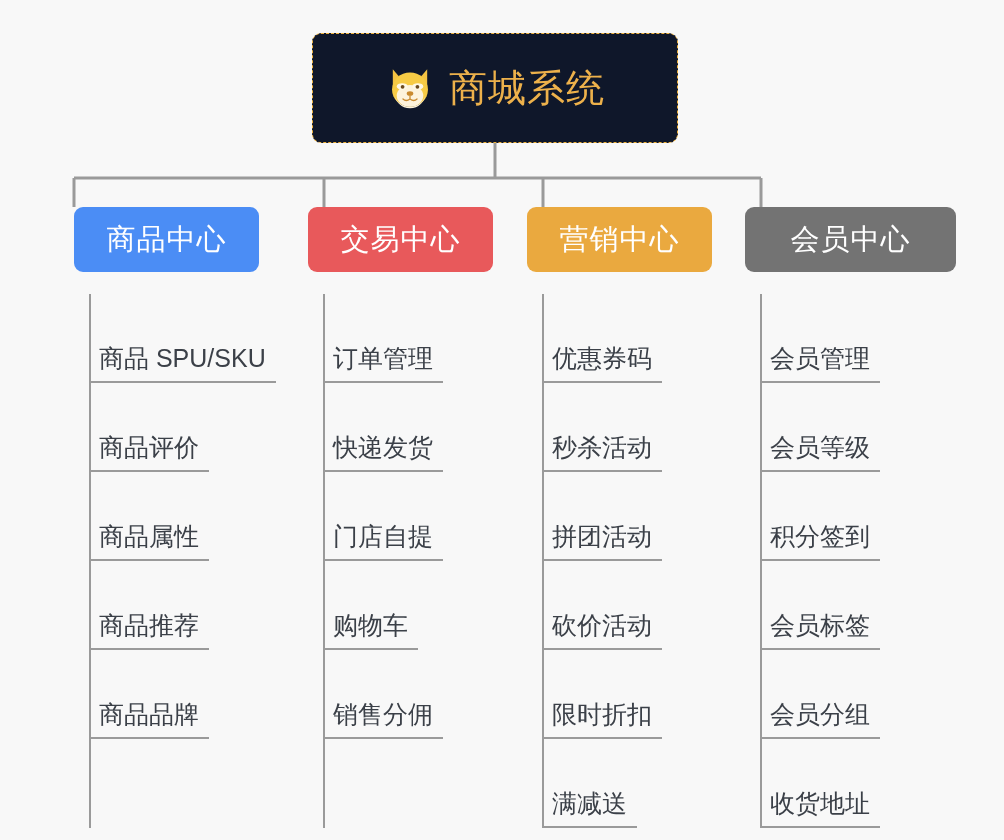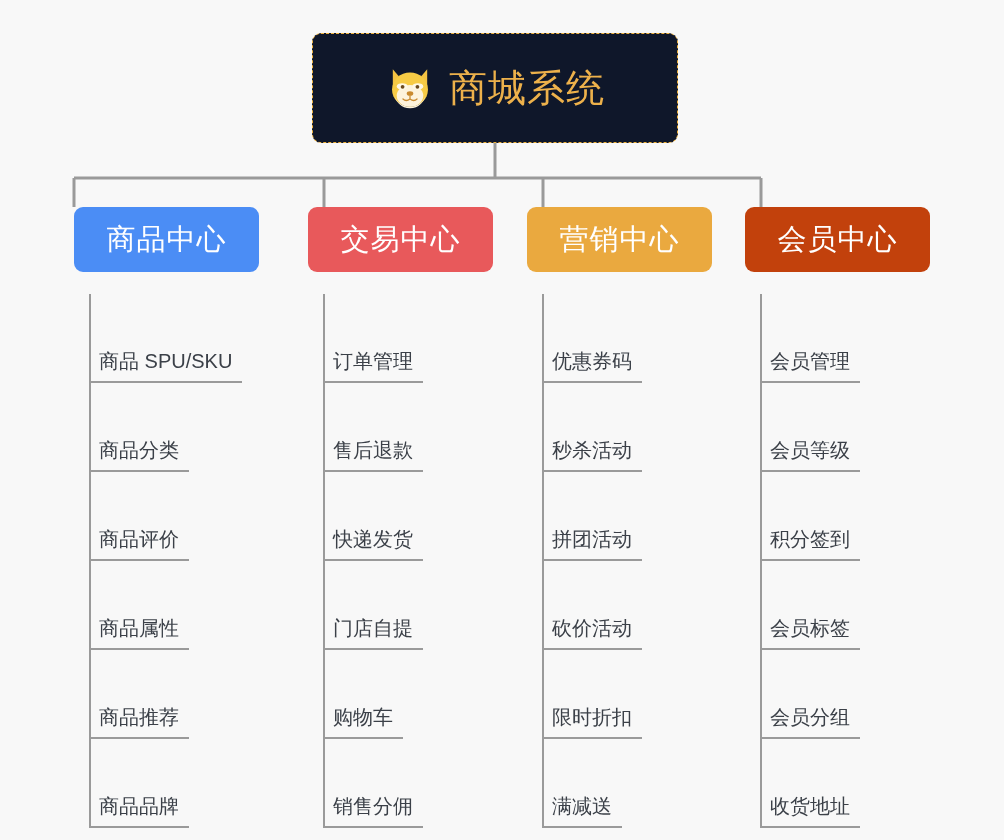--- a/index.html
+++ b/index.html
@@ -97,21 +97,21 @@
     display: flex;
     align-items: flex-end;
   }
   .leaf-inner {
     display: inline-block;
     border-bottom: 2px solid #9a9a9a;
     padding: 0 10px 8px 10px;
     white-space: nowrap;
   }
   .leaf-label {
-    font-size: 20px;
+    font-size: 25px;
     line-height: 1.15;
     color: #3b4048;
     white-space: nowrap;
   }
 </style>
 </head>
 <body>
 
 <div id="mindmap">
 
@@ -141,23 +141,20 @@
 <div class="branch" style="left: 74px; width: 185px;">
       <div class="branch-header" style="background: rgb(75, 141, 245); width: 185px;">
         <span>商品中心</span>
       </div>
       <div class="leaf-list">
         <div class="trunk" style="left: 15px; height: 534px; background: rgb(154, 154, 154);"></div>
         <div class="leaf-row" style="padding-left: 15px;">
           <div class="leaf-inner" style="border-bottom-color: rgb(154, 154, 154);"><span class="leaf-label">商品 SPU/SKU</span></div>
         </div>
         <div class="leaf-row" style="padding-left: 15px;">
-          <div class="leaf-inner" style="border-bottom-color: rgb(154, 154, 154);"><span class="leaf-label">商品分类</span></div>
-        </div>
-        <div class="leaf-row" style="padding-left: 15px;">
           <div class="leaf-inner" style="border-bottom-color: rgb(154, 154, 154); margin-top: 47px;"><span class="leaf-label">商品评价</span></div>
         </div>
         <div class="leaf-row" style="padding-left: 15px;">
           <div class="leaf-inner" style="border-bottom-color: rgb(154, 154, 154);"><span class="leaf-label">商品属性</span></div>
         </div>
         <div class="leaf-row" style="padding-left: 15px;">
           <div class="leaf-inner" style="border-bottom-color: rgb(154, 154, 154);"><span class="leaf-label">商品推荐</span></div>
         </div>
         <div class="leaf-row" style="padding-left: 15px;">
           <div class="leaf-inner" style="border-bottom-color: rgb(154, 154, 154);"><span class="leaf-label">商品品牌</span></div>
@@ -167,23 +164,20 @@
     <div class="branch" style="left: 308px; width: 185px;">
       <div class="branch-header" style="background: rgb(232, 89, 91); width: 185px;">
         <span>交易中心</span>
       </div>
       <div class="leaf-list">
         <div class="trunk" style="left: 15px; height: 534px; background: rgb(154, 154, 154);"></div>
         <div class="leaf-row" style="padding-left: 15px;">
           <div class="leaf-inner" style="border-bottom-color: rgb(154, 154, 154);"><span class="leaf-label">订单管理</span></div>
         </div>
         <div class="leaf-row" style="padding-left: 15px;">
-          <div class="leaf-inner" style="border-bottom-color: rgb(154, 154, 154);"><span class="leaf-label">售后退款</span></div>
-        </div>
-        <div class="leaf-row" style="padding-left: 15px;">
           <div class="leaf-inner" style="border-bottom-color: rgb(154, 154, 154);"><span class="leaf-label">快递发货</span></div>
         </div>
         <div class="leaf-row" style="padding-left: 15px;">
           <div class="leaf-inner" style="border-bottom-color: rgb(154, 154, 154);"><span class="leaf-label">门店自提</span></div>
         </div>
         <div class="leaf-row" style="padding-left: 15px;">
           <div class="leaf-inner" style="border-bottom-color: rgb(154, 154, 154);"><span class="leaf-label">购物车</span></div>
         </div>
         <div class="leaf-row" style="padding-left: 15px;">
           <div class="leaf-inner" style="border-bottom-color: rgb(154, 154, 154);"><span class="leaf-label">销售分佣</span></div>
@@ -210,21 +204,21 @@
         </div>
         <div class="leaf-row" style="padding-left: 15px;">
           <div class="leaf-inner" style="border-bottom-color: rgb(154, 154, 154);"><span class="leaf-label">限时折扣</span></div>
         </div>
         <div class="leaf-row" style="padding-left: 15px;">
           <div class="leaf-inner" style="border-bottom-color: rgb(154, 154, 154);"><span class="leaf-label">满减送</span></div>
         </div>
       </div>
     </div>
     <div class="branch" style="left: 745px; width: 185px;">
-      <div class="branch-header" style="background: #c2410c; width: 185px;">
+      <div class="branch-header" style="background: #737373; width: 211px;">
         <span>会员中心</span>
       </div>
       <div class="leaf-list">
         <div class="trunk" style="left: 15px; height: 534px; background: rgb(154, 154, 154);"></div>
         <div class="leaf-row" style="padding-left: 15px;">
           <div class="leaf-inner" style="border-bottom-color: rgb(154, 154, 154);"><span class="leaf-label">会员管理</span></div>
         </div>
         <div class="leaf-row" style="padding-left: 15px;">
           <div class="leaf-inner" style="border-bottom-color: rgb(154, 154, 154);"><span class="leaf-label">会员等级</span></div>
         </div>

